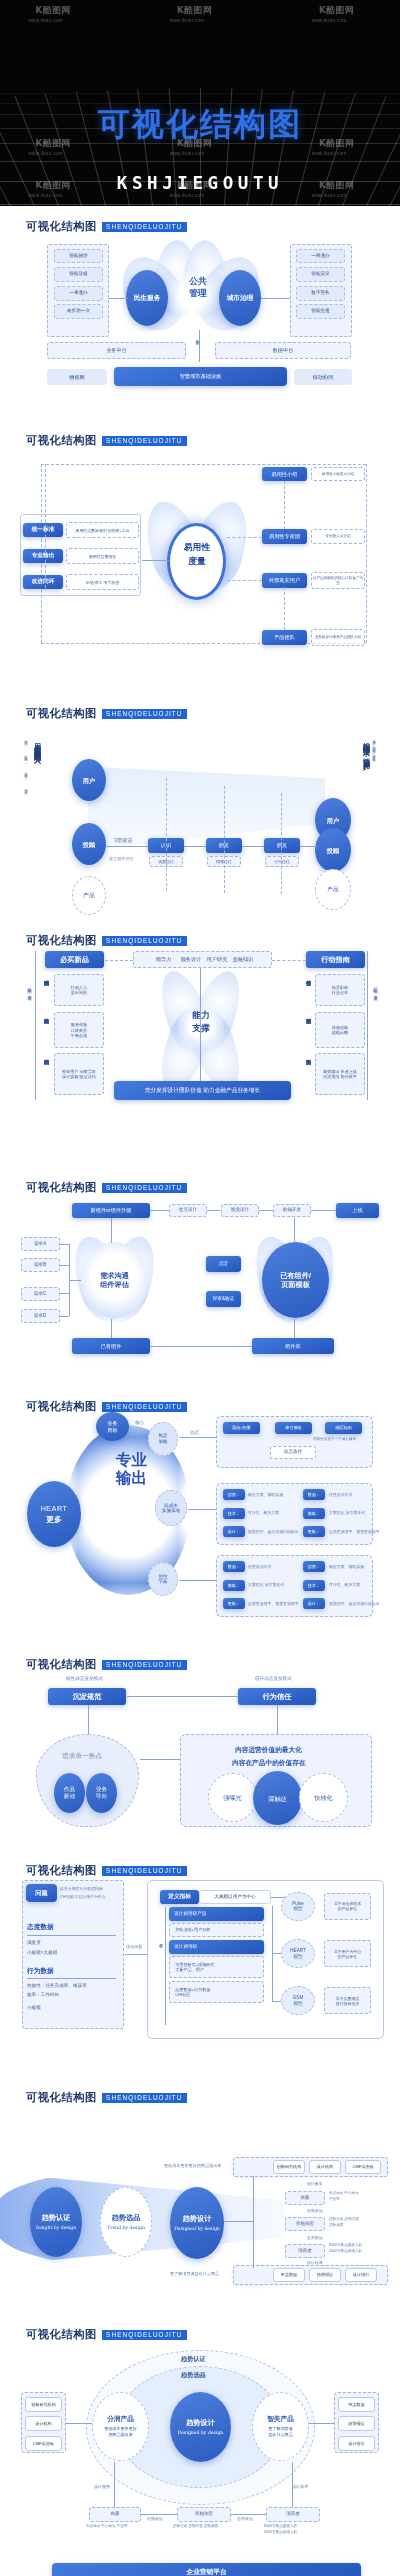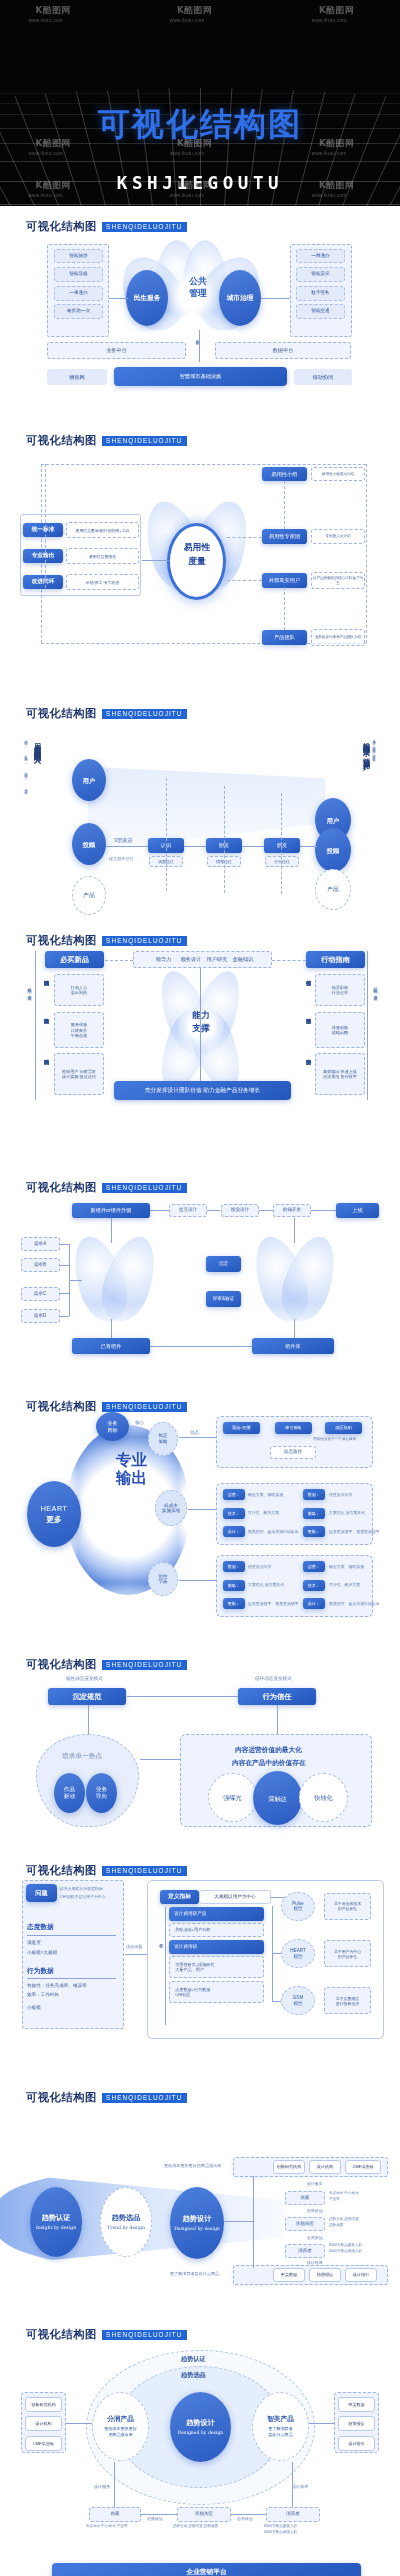--- a/index.html
+++ b/index.html
@@ -335,20 +335,24 @@
     <div class="box dash" style="left:20.6px;top:63px;width:39px;height:13.4px;font-size:4.6px;">需求B</div>
     <div class="box dash" style="left:20.6px;top:92px;width:39px;height:13.4px;font-size:4.6px;">需求C</div>
     <div class="box dash" style="left:20.6px;top:114px;width:39px;height:13.4px;font-size:4.6px;">需求D</div>
     <div class="lnv" style="left:69px;top:49px;height:72px;"></div>
     <div class="ln" style="left:60px;top:49px;width:9.3px;height:0.5px;"></div>
     <div class="ln" style="left:60px;top:70px;width:9.3px;height:0.5px;"></div>
     <div class="ln" style="left:60px;top:98px;width:9.3px;height:0.5px;"></div>
     <div class="ln" style="left:60px;top:121px;width:9.3px;height:0.5px;"></div>
     <div class="ln" style="left:69px;top:85px;width:13.4px;height:0.5px;"></div>
 
+    <div class="ell" style="left:81px;top:47px;width:67px;height:76px;background:radial-gradient(circle at 50% 45%,#fff 42%,#dce8fb 70%,#b9cef4);color:#2a4fa8;font-size:7.2px;font-weight:bold;white-space:pre-line;">需求沟通
+组件评估</div>
+    <div class="ell solid" style="left:262px;top:47px;width:67px;height:76px;font-size:7.2px;font-weight:bold;white-space:pre-line;">已有组件/
+页面模板</div>
 
     <div class="lnv" style="left:111px;top:23px;height:25px;"></div>
     <div class="lnv" style="left:111px;top:124px;height:19.6px;"></div>
     <div class="lnv" style="left:294px;top:23px;height:25px;"></div>
     <div class="lnv" style="left:294px;top:124px;height:19.6px;"></div>
 
     <div class="box fill" style="left:206px;top:61px;width:35px;height:15.5px;font-size:4.6px;">沉淀</div>
     <div class="box fill" style="left:206px;top:96px;width:35px;height:15.5px;font-size:4.6px;">评审&amp;验证</div>
 
     <div class="box fill" style="left:72px;top:143px;width:78px;height:15.5px;font-size:5.2px;">已有组件</div>

